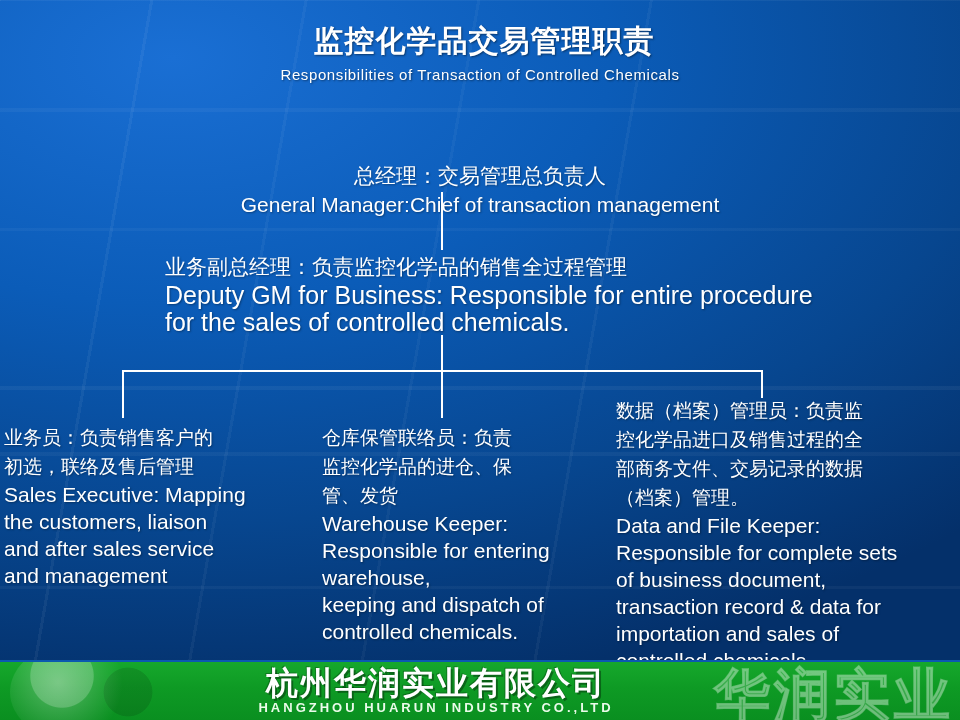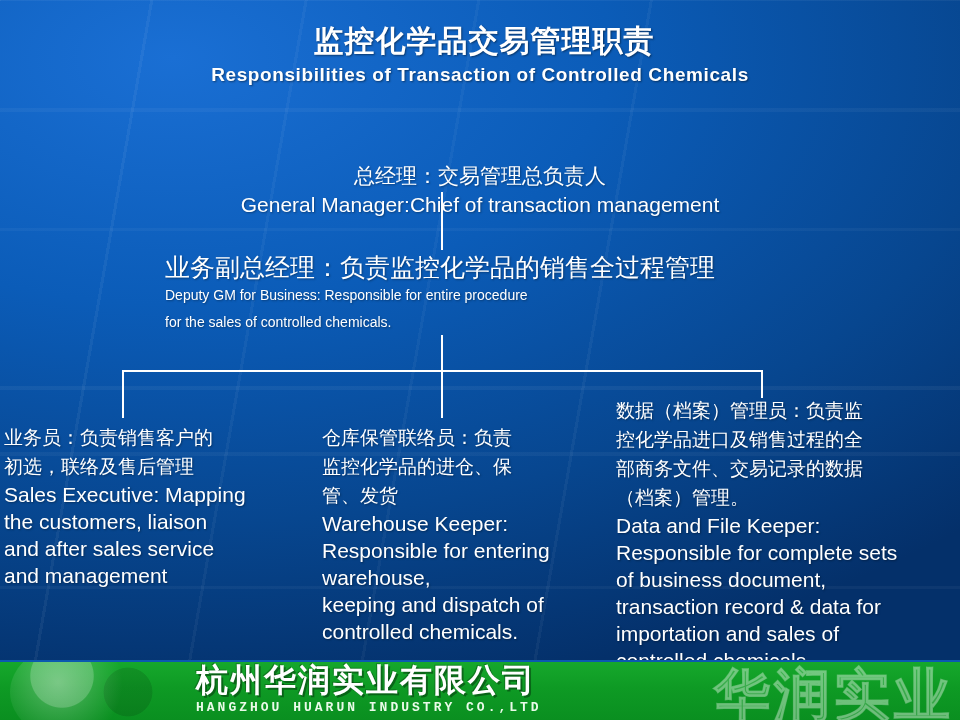--- a/index.html
+++ b/index.html
@@ -34,35 +34,35 @@
         rgba(255,255,255,0.04) 470px 473px, rgba(255,255,255,0) 473px 640px,
         rgba(255,255,255,0.045) 640px 643px, rgba(255,255,255,0) 643px 960px);
   }
 
   .title-block{position:absolute;left:0;top:22px;width:960px;text-align:center;}
   .title-cn{
     color:#ffffff;font-size:30px;font-weight:bold;line-height:38px;
     letter-spacing:1px;text-shadow:1px 1px 2px rgba(0,0,0,.45);padding-left:8px;
   }
   .title-en{
-    color:#ffffff;font-size:19px;font-weight:bold;line-height:30px;
+    color:#ffffff;font-size:15px;font-weight:normal;line-height:30px;
     letter-spacing:.6px;text-shadow:1px 1px 2px rgba(0,0,0,.45);
   }
 
   .node{position:absolute;color:#ffffff;text-shadow:1px 1px 2px rgba(0,0,0,.35);}
   .node .cn{font-size:21px;line-height:29px;white-space:pre-line;}
   .node .en{font-size:21px;line-height:27px;white-space:pre-line;}
 
   #node-gm{left:0;top:130px;width:960px;text-align:center;margin-top:31px;}
   #node-gm .cn{font-size:21px;line-height:29px;}
   #node-gm .en{font-size:21px;line-height:29px;}
 
   #node-deputy{left:165px;top:252px;width:700px;text-align:left;}
-  #node-deputy .cn{font-size:25px;line-height:30px;}
-  #node-deputy .en{font-size:14px;line-height:27px;}
+  #node-deputy .cn{font-size:21px;line-height:30px;}
+  #node-deputy .en{font-size:25px;line-height:27px;}
 
   .leaf{position:absolute;color:#ffffff;text-shadow:1px 1px 2px rgba(0,0,0,.35);}
   .leaf .cn{font-size:19px;line-height:29px;white-space:pre-line;}
   .leaf .en{font-size:21px;line-height:27px;white-space:pre-line;}
 
   #leaf-sales{left:4px;top:423px;width:300px;}
   #leaf-warehouse{left:322px;top:423px;width:290px;}
   #leaf-data{left:616px;top:396px;width:340px;}
 
   
@@ -82,21 +82,21 @@
       radial-gradient(circle 40px at 128px 30px, rgba(0,0,0,.12) 0 60%, rgba(0,0,0,0) 62%),
       linear-gradient(to bottom, #16a82c 0%, #0e9a24 45%, #0a8f20 100%);
     border-top:2px solid #0b59b0;
   }
   #footer .ghost{
     position:absolute;right:6px;top:-4px;
     font-size:56px;font-weight:bold;letter-spacing:4px;
     color:rgba(255,255,255,0.18);white-space:nowrap;
     -webkit-text-stroke:1px rgba(255,255,255,0.28);
   }
-  #footer .logo-wrap{position:absolute;left:196px;top:4px;width:480px;font-family:Liberation Mono, monospace;}
+  #footer .logo-wrap{position:absolute;left:196px;top:4px;text-align:center;width:480px;}
   #footer .logo-cn{
     font-size:32px;font-weight:bold;color:#ffffff;letter-spacing:2px;line-height:34px;
     text-shadow:2px 2px 0 rgba(0,0,0,.35), -1px -1px 0 rgba(0,0,0,.25);
   }
   #footer .logo-en{
     font-size:13px;font-weight:bold;color:#eafbe9;letter-spacing:3px;line-height:16px;
   }
   #footer .swirl{
     position:absolute;left:10px;top:-18px;width:120px;height:96px;border-radius:50%;
     background:radial-gradient(circle at 40% 40%, rgba(255,255,255,.30), rgba(255,255,255,0) 70%);

